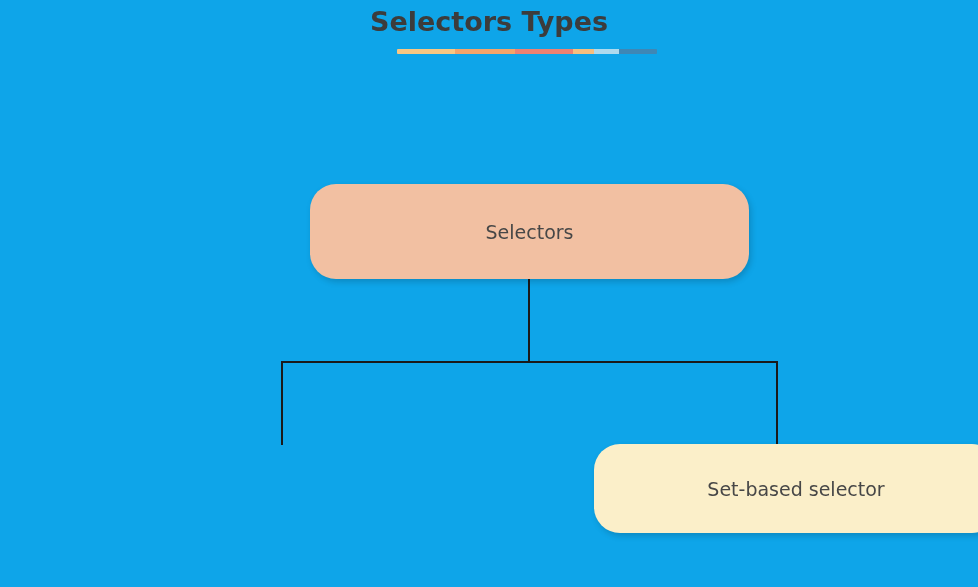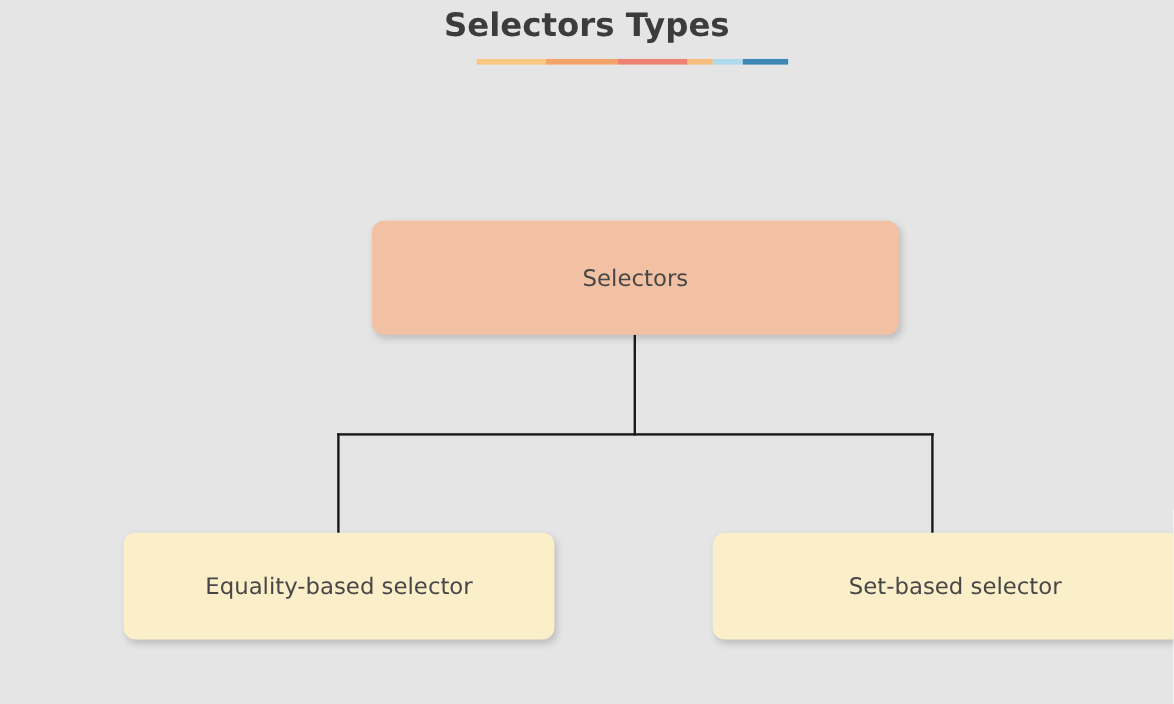--- a/index.html
+++ b/index.html
@@ -7,21 +7,21 @@
     padding: 0;
     background: #ffffff;
   }
   body {
     font-family: "DejaVu Sans", sans-serif;
   }
   #canvas {
     position: relative;
     width: 978px;
     height: 587px;
-    background: #e5e5e5;
+    background: #0ea5e9;
     overflow: hidden;
   }
 
   
   #title-block {
     position: absolute;
     left: 0;
     top: 0;
     width: 978px;
     text-align: center;
@@ -55,21 +55,21 @@
     position: absolute;
     background: #1a1a1a;
   }
   .v-line { width: 2px; }
   .h-line { height: 2px; }
 
   
   .node {
     position: absolute;
     box-sizing: border-box;
-    border-radius: 10px;
+    border-radius: 26px;
     display: flex;
     align-items: center;
     justify-content: center;
     text-align: center;
     box-shadow: 2px 3px 6px rgba(0,0,0,0.17);
     font-family: "DejaVu Sans", sans-serif;
     color: #474747;
     font-weight: normal;
     padding: 0 14px;
   }
@@ -121,21 +121,18 @@
 
   <div class="connector v-line" style="left:528px; top:279px; height:84px;"></div>
   <div class="connector h-line" style="left:281px; top:361px; width:497px;"></div>
   <div class="connector v-line" style="left:281px; top:361px; height:84px;"></div>
   <div class="connector v-line" style="left:776px; top:361px; height:84px;"></div>
 
   <div class="node" id="node-root">
     <span class="node-label">Selectors</span>
   </div>
 
-  <div class="node" id="node-equality">
-    <span class="node-label">Equality-based selector</span>
-  </div>
 
   <div class="node" id="node-setbased">
     <span class="node-label">Set-based selector</span>
   </div>
 
 </div>
 
 </body></html>

